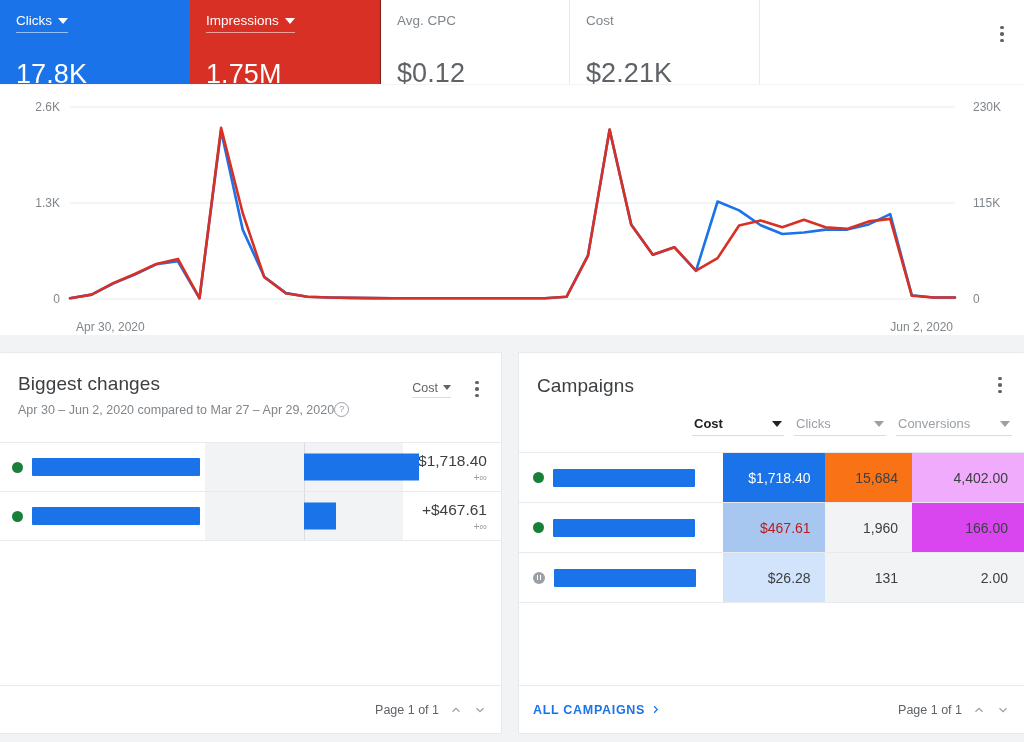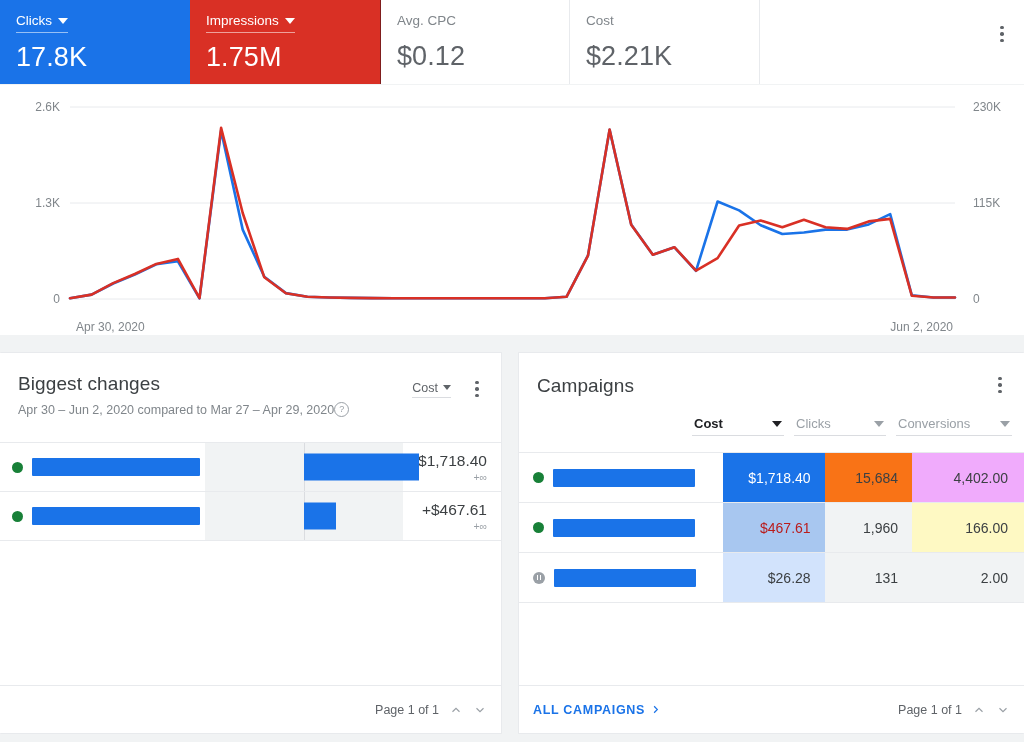--- a/index.html
+++ b/index.html
@@ -32,21 +32,21 @@
   }
   .card.c-clicks .card-head,.card.c-impr .card-head{
     color:#fff;border-bottom:1px solid rgba(255,255,255,.55);
   }
   .card.c-cpc .card-head,.card.c-cost .card-head{color:#80868b;}
   .caret{
     width:0;height:0;border-left:5px solid transparent;border-right:5px solid transparent;
     border-top:6px solid currentColor;display:inline-block;
   }
   .card-val{
-    font-size:27px;line-height:34px;font-weight:400;margin-top:7px;letter-spacing:.1px;
+    font-size:27px;line-height:34px;font-weight:400;margin-top:24px;letter-spacing:.1px;
   }
   .card.c-clicks .card-val,.card.c-impr .card-val{color:#fff;}
   .card.c-cpc .card-val,.card.c-cost .card-val{color:#5f6368;}
 
   .kebab{
     display:flex;flex-direction:column;gap:3px;align-items:center;justify-content:center;
     width:24px;height:24px;cursor:pointer;
   }
   .kebab i{width:3.5px;height:3.5px;border-radius:50%;background:#5f6368;display:block;}
   .strip-kebab{position:absolute;right:10px;top:22px;}
@@ -322,21 +322,21 @@
             </tr>
             <tr class="cp-row">
               <td class="cp-c-name">
                 <span class="nm-wrap">
                   <span class="dot-green"></span>
                   <span class="redact" style="width:142px"></span>
                 </span>
               </td>
               <td class="cp-c-cost" style="background:#a8c7f0;color:#b91c1c">$467.61</td>
               <td class="cp-c-clicks" style="background:#f1f3f4">1,960</td>
-              <td class="cp-c-conv" style="background:#fef9c3">166.00</td>
+              <td class="cp-c-conv" style="background:#d946ef">166.00</td>
             </tr>
             <tr class="cp-row">
               <td class="cp-c-name">
                 <span class="nm-wrap">
                   <span class="dot-pause">
                     <span></span>
                     <span></span>
                   </span>
                   <span class="redact" style="width:142px"></span>
                 </span>

